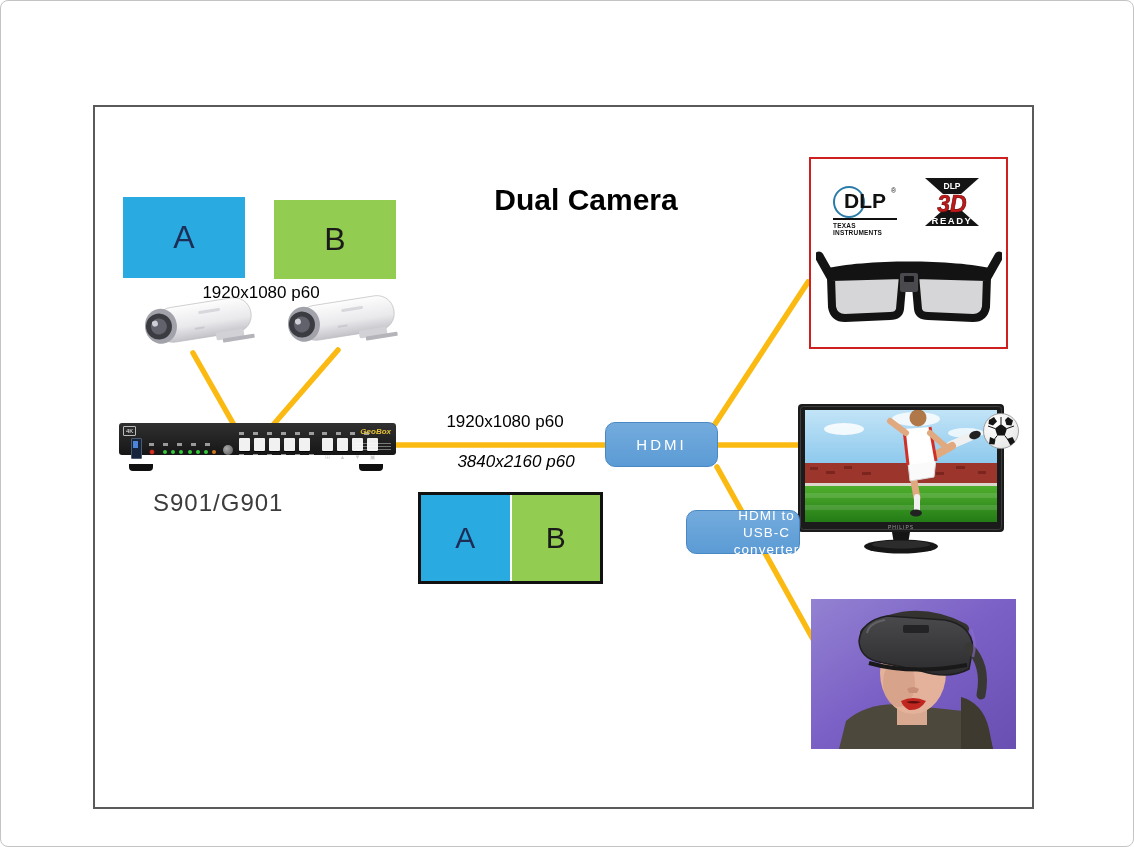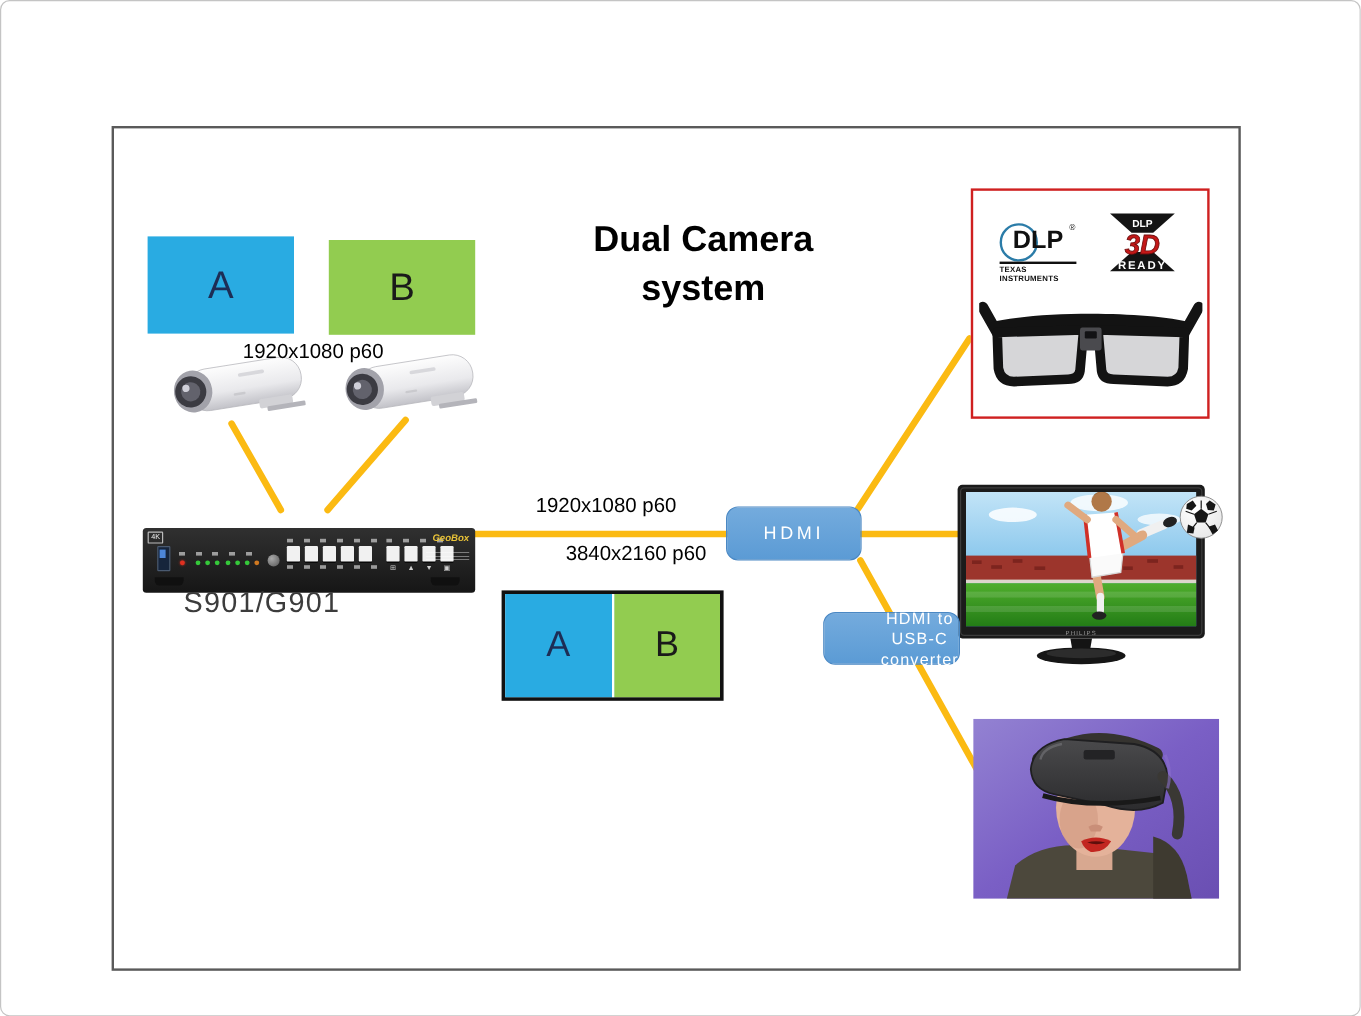--- a/index.html
+++ b/index.html
@@ -9,21 +9,21 @@
   
   .title{left:420px;top:178px;width:330px;text-align:center;font-size:30px;font-weight:bold;color:#000;line-height:41px;z-index:3;}
   
   .srcframe{width:122px;height:81px;display:flex;align-items:center;justify-content:center;font-size:32px;z-index:3;}
   .frameA{left:122px;top:196px;background:#29ABE2;color:#1d2d55;}
   .frameB{left:273px;top:199px;background:#92CC50;color:#1a1a1a;height:79px;}
   .res-label{font-size:17px;color:#000;text-align:center;z-index:3;}
   
   .lines{left:0;top:0;z-index:1;}
   
-  .device{left:118px;top:439px;width:277px;height:54px;background:linear-gradient(#303030,#161616);border-radius:3px;z-index:2;}
+  .device{left:118px;top:422px;width:277px;height:32px;background:linear-gradient(#303030,#161616);border-radius:3px;z-index:2;}
   .device .foot{position:absolute;top:41px;width:24px;height:7px;background:#101010;border-radius:0 0 4px 4px;}
   .badge4k{position:absolute;left:4px;top:3px;border:1px solid #bbb;color:#eee;font-size:6px;line-height:8px;padding:0 2px;border-radius:1px;}
   .pwr-switch{position:absolute;left:12px;top:15px;width:9px;height:19px;background:#16253c;border:1px solid #4a5a70;border-radius:1px;}
   .pwr-switch::after{content:"";position:absolute;left:1px;top:2px;width:5px;height:7px;background:#4d86d8;}
   .led{position:absolute;top:27px;width:4px;height:4px;border-radius:50%;}
   .knob{position:absolute;left:97px;top:22px;width:10px;height:10px;border-radius:50%;background:radial-gradient(circle at 35% 35%,#aaa,#555);}
   .dbtn{position:absolute;top:15px;width:11px;height:13px;background:#f1f1f1;border-radius:1px;box-shadow:0 1px 0 #000;}
   .dbtn-ic{position:absolute;top:31px;width:11px;text-align:center;color:#cfcfcf;font-size:6px;line-height:6px;}
   .dev-marks{position:absolute;top:9px;height:3px;background:repeating-linear-gradient(90deg,rgba(255,255,255,.55) 0 5px,rgba(255,255,255,0) 5px 14px);}
   .geobox{position:absolute;right:5px;top:4px;color:#e8c238;font-size:8px;font-weight:bold;font-style:italic;}
@@ -41,21 +41,21 @@
   
   .glasses-panel{left:808px;top:156px;width:199px;height:192px;background:#fff;border:2px solid #cf2020;z-index:3;box-sizing:border-box;}
   .dlp-logo{position:absolute;left:22px;top:26px;width:70px;height:44px;}
   .dlp-circle{position:absolute;left:0;top:1px;width:28px;height:28px;border:2px solid #2b7ca8;border-radius:50%;}
   .dlp-text{position:absolute;left:11px;top:4px;font-size:21px;font-weight:bold;color:#101010;letter-spacing:0px;}
   .dlp-reg{position:absolute;left:58px;top:2px;font-size:7px;color:#101010;}
   .dlp-underline{position:absolute;left:0;top:33px;width:64px;height:2px;background:#101010;}
   .dlp-sub{position:absolute;left:0;top:37px;width:66px;font-size:6.5px;font-weight:bold;color:#101010;letter-spacing:0.2px;}
   .cam-label-top{left:186px;top:282px;width:148px;}
   .mid-label-1{left:425px;top:411px;width:158px;}
-  .mid-label-2{left:448px;top:451px;width:162px;}
+  .mid-label-2{left:434px;top:451px;width:162px;font-style:italic;}
   svg text{font-family:"Liberation Sans",sans-serif;}
   .art{z-index:2;}
 </style>
 </head>
 <body>
 
 <div class="canvas">
   <div class="frame abs"></div>
 
   <svg class="abs lines" width="1134" height="847" viewBox="0 0 1134 847">
@@ -64,21 +64,20 @@
       <line x1="337" y1="349" x2="272" y2="424"></line>
       <line x1="394" y1="444" x2="606" y2="444"></line>
       <line x1="716" y1="444" x2="801" y2="444"></line>
       <line x1="714" y1="423" x2="807" y2="281"></line>
       <line x1="716" y1="466" x2="813" y2="640"></line>
     </g>
   </svg>
 
   <div class="abs title">
     <div>Dual Camera</div>
-    <div>system</div>
   </div>
 
   <div class="abs srcframe frameA">
       <span>A</span>
     </div>
   <div class="abs srcframe frameB">
       <span>B</span>
     </div>
   <div class="abs res-label cam-label-top">1920x1080 p60</div>
 

